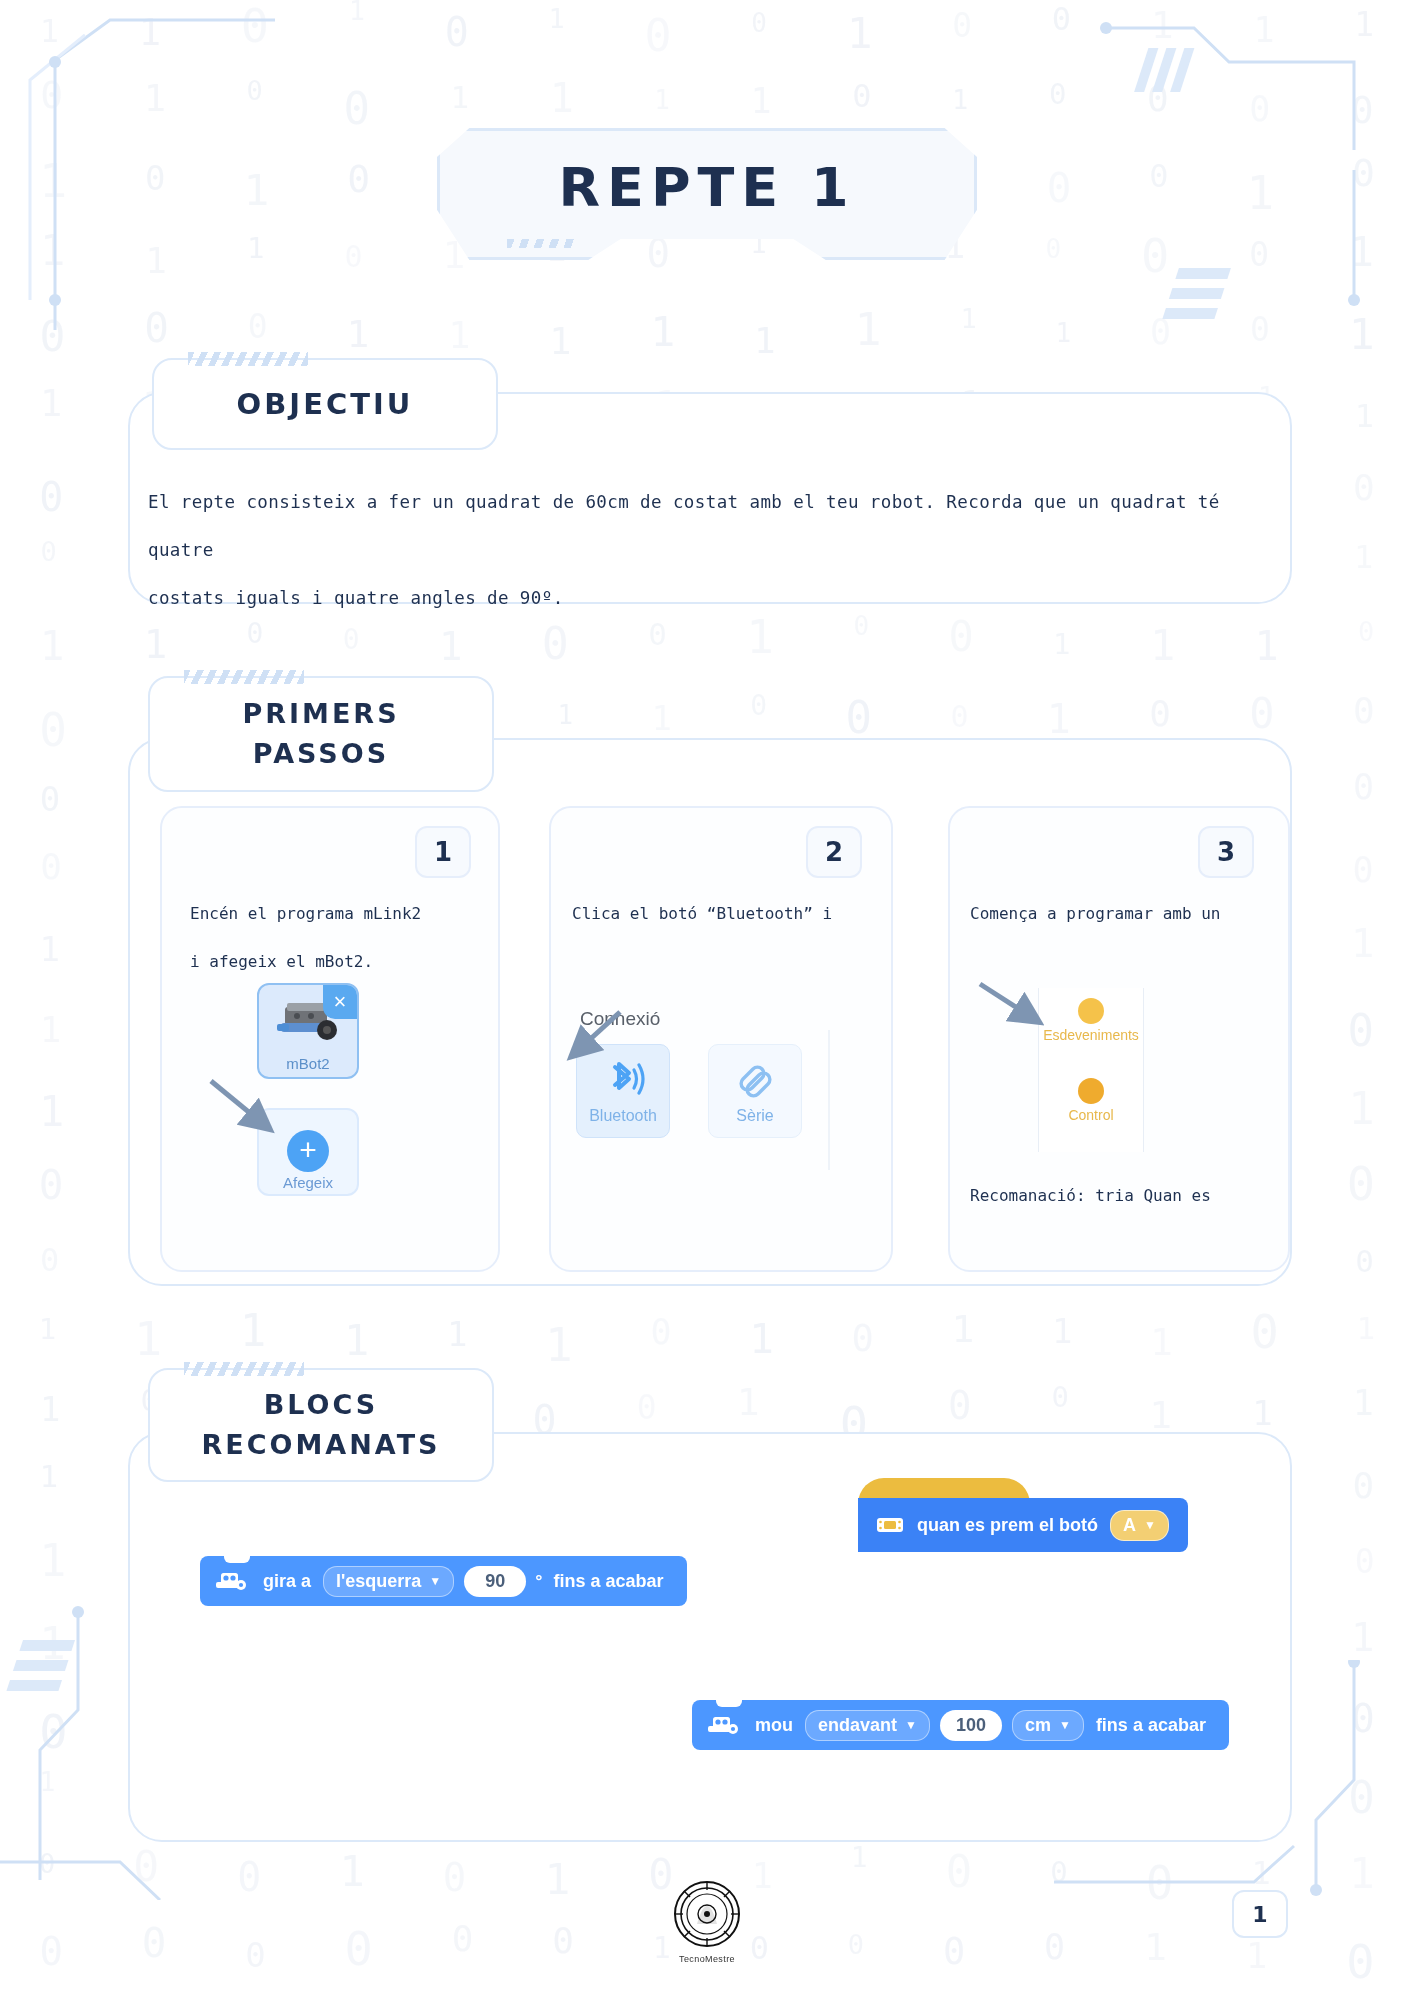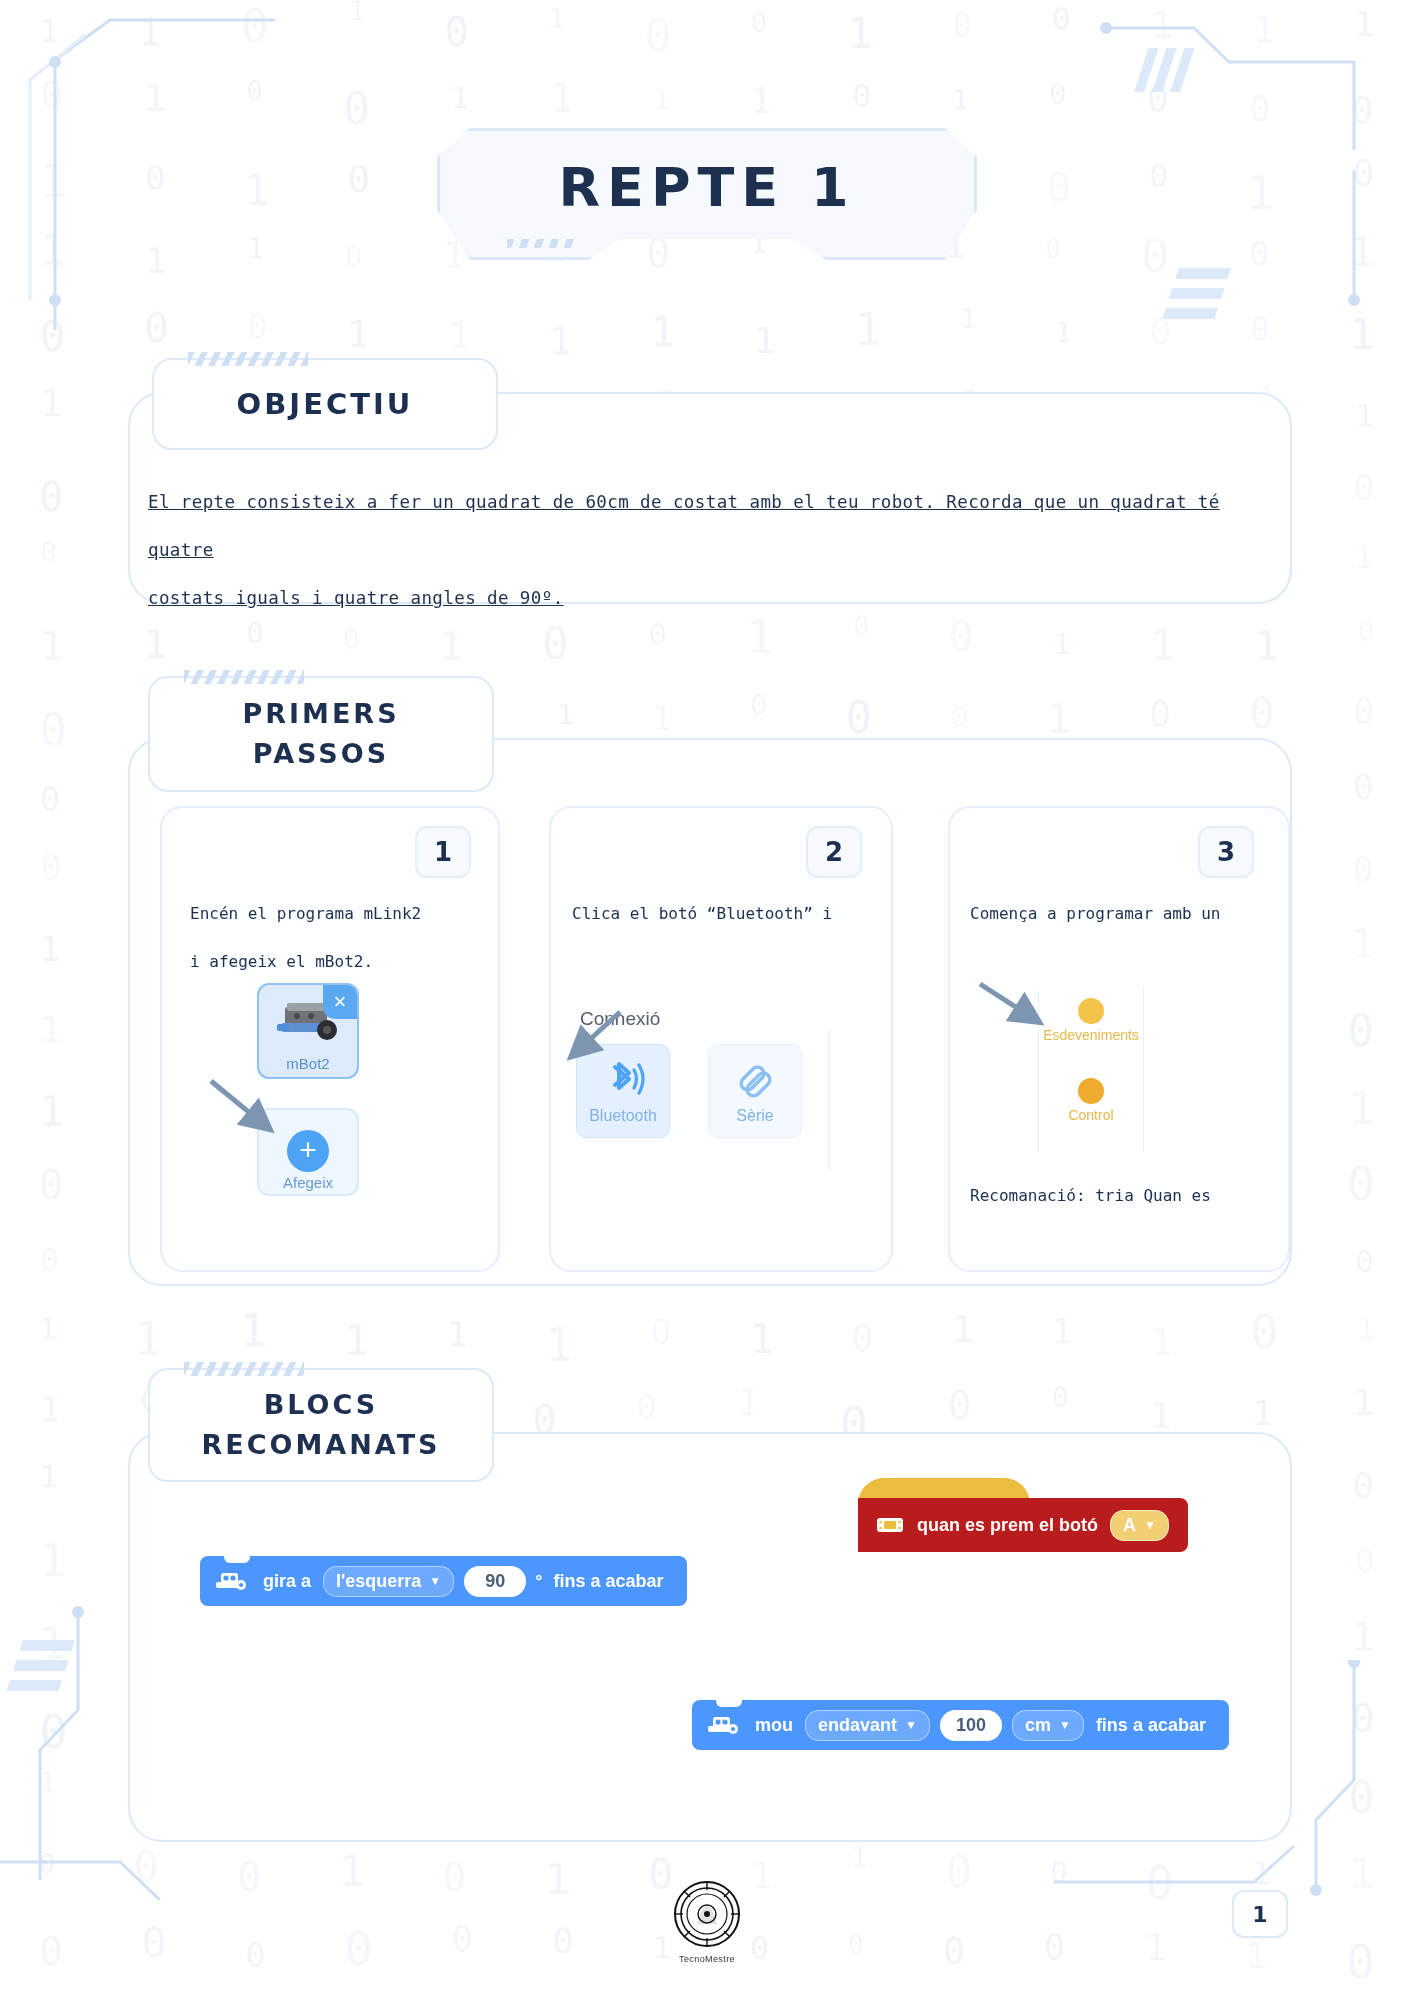--- a/index.html
+++ b/index.html
@@ -146,21 +146,21 @@
     background:rgba(255,255,255,0.18);border:1px solid rgba(255,255,255,0.45);
     border-radius:14px;padding:4px 12px;font-size:18px;color:#fff;
     display:flex;align-items:center;gap:8px;margin:0 5px;white-space:nowrap;
   }
   .drop .car{font-size:12px;}
   .numpill{
     background:#fff;border-radius:22px;padding:5px 16px;font-size:18px;
     color:#4b5f7a;margin:0 5px;min-width:30px;text-align:center;
   }
   .blk-motion{background:#4c97ff;border-radius:8px;}
-  .blk-event{background:#b91c1c;}
+  .blk-event{background:#3b82f6;}
   .blk-event .drop{background:#f3cf73;border:1px solid rgba(255,255,255,0.6);}
 
   
   #footer-logo{position:absolute;left:50%;transform:translateX(-50%);bottom:36px;z-index:6;text-align:center;}
   #footer-logo .cap{font-size:9px;color:#333;margin-top:2px;letter-spacing:.4px;}
   #page-num{
     position:absolute;right:126px;bottom:62px;z-index:6;width:52px;height:44px;
     background:#fff;border:2px solid #dce9f9;border-radius:12px;
     display:flex;align-items:center;justify-content:center;
     font-family:"DejaVu Sans",sans-serif;font-weight:700;font-size:22px;color:#1e3050;
@@ -637,21 +637,21 @@
   <div class="bg"></div>
   <div class="stripe"></div>
   <div class="txt">REPTE 1</div>
 </div>
 
 <div class="panel" style="left:128px;top:392px;width:1160px;height:208px;"></div>
 <div class="chip" style="left:152px;top:358px;width:342px;height:88px;font-size:29px;">
   <div class="hatch"></div>
   <span>OBJECTIU</span>
 </div>
-<div class="mono" style="position:absolute;z-index:6;left:148px;top:478px;width:1120px;font-size:17.5px;line-height:48px;letter-spacing:0.4px;text-decoration:underline;">
+<div class="mono" style="position:absolute;z-index:6;left:148px;top:478px;width:1120px;font-size:17.5px;line-height:48px;letter-spacing:0.4px;">
   <div>El repte consisteix a fer un quadrat de 60cm de costat amb el teu robot. Recorda que un quadrat té quatre</div>
   <div>costats iguals i quatre angles de 90º.</div>
 </div>
 
 <div class="panel" style="left:128px;top:738px;width:1160px;height:544px;"></div>
 <div class="chip" style="left:148px;top:676px;width:342px;height:112px;font-size:27px;flex-direction:column;line-height:40px;">
   <div class="hatch"></div>
   <span>PRIMERS</span>
   <span>PASSOS</span>
 </div>

